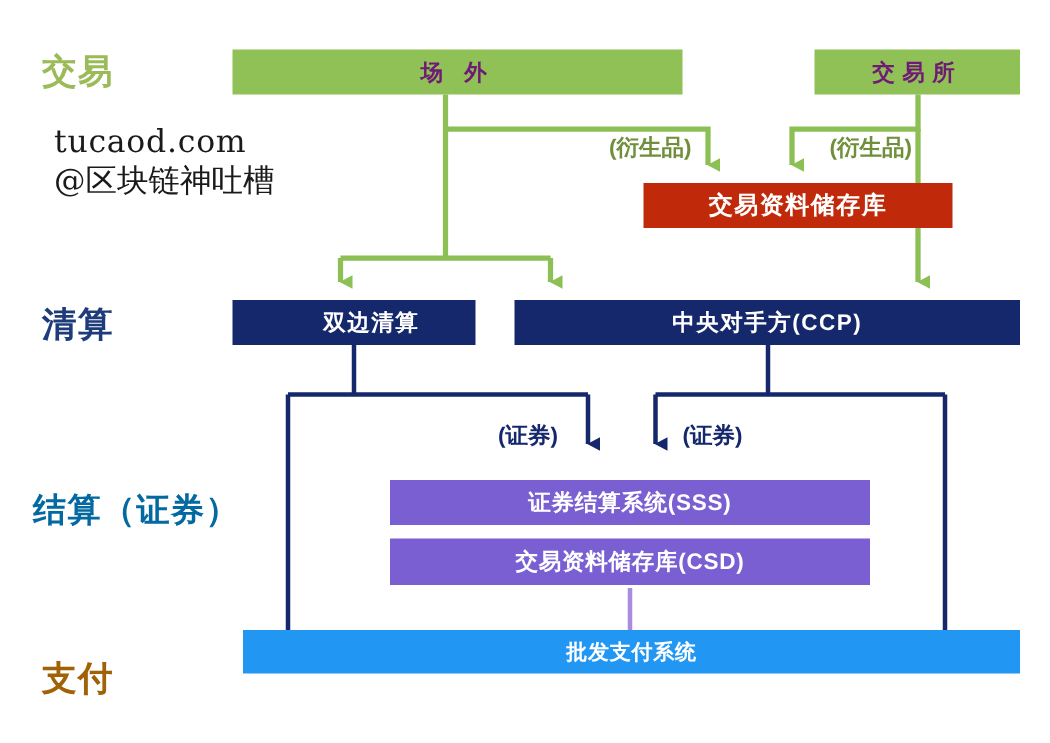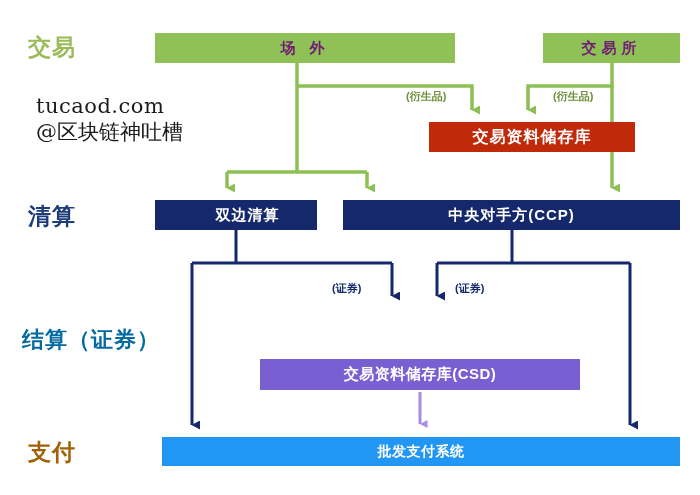--- a/index.html
+++ b/index.html
@@ -24,21 +24,21 @@
   .tier-settle  {left:22px; top:325px; font-size:22px; color:#0369a1;}
   .tier-pay     {left:28px; top:437px; font-size:23px; color:#a16207;}
 
   .watermark{
     position:absolute;left:36px;top:82px;
     color:#1a1a1a;
     font-family:"DejaVu Serif","Liberation Serif",serif;
     line-height:1.22;
     white-space:nowrap;
   }
-  .wm1{font-size:21px;letter-spacing:0.5px;margin-top:12px;}
+  .wm1{font-size:21px;letter-spacing:0.5px;}
   .wm2{font-size:21px;}
 
   .node{
     position:absolute;
     display:flex;align-items:center;justify-content:center;
     color:#ffffff;
     font-weight:bold;
     box-sizing:border-box;
     white-space:nowrap;
   }
@@ -49,25 +49,25 @@
   .node.blue{background:#2196f3;font-size:14px;letter-spacing:0.5px;}
 
   
   #node-otc      {left:155px;top:33px; width:300px;height:30px;}
   #node-exchange {left:543px;top:33px; width:137px;height:30px;}
   #node-tr       {left:397px;top:122px;width:206px;height:30px;margin-left:32px;}
   #node-bilateral{left:155px;top:200px;width:162px;height:30px;padding-left:23px;}
   #node-ccp      {left:343px;top:200px;width:337px;height:30px;}
   #node-sss      {left:260px;top:320px;width:320px;height:30px;}
   #node-csd      {left:260px;top:359px;width:320px;height:31px;}
-  #node-wps      {left:162px;top:437px;width:518px;height:29px;}
+  #node-wps      {left:162px;top:420px;width:518px;height:29px;}
 
   .edge-label{
     position:absolute;
-    font-size:11px;
+    font-size:15px;
     font-weight:bold;
     white-space:nowrap;
   }
   .edge-label.green-lbl{color:#6f8f3a;}
   .edge-label.navy-lbl{color:#15286b;}
   #lbl-deriv-1{left:406px;top:89px;}
   #lbl-deriv-2{left:553px;top:89px;}
   #lbl-sec-1{left:332px;top:281px;}
   #lbl-sec-2{left:455px;top:281px;}
 </style>
@@ -140,20 +140,21 @@
   <div class="node green" id="node-otc">场 外</div>
 
   <div class="node green" id="node-exchange">交易所</div>
 
   <div class="node red" id="node-tr">交易资料储存库</div>
 
   <div class="node navy" id="node-bilateral">双边清算</div>
 
   <div class="node navy" id="node-ccp">中央对手方(CCP)</div>
 
+  <div class="node purple" id="node-sss">证券结算系统(SSS)</div>
 
   <div class="node purple" id="node-csd">交易资料储存库(CSD)</div>
 
   <div class="node blue" id="node-wps">批发支付系统</div>
 
   <div class="edge-label green-lbl" id="lbl-deriv-1">(衍生品)</div>
   <div class="edge-label green-lbl" id="lbl-deriv-2">(衍生品)</div>
   <div class="edge-label navy-lbl" id="lbl-sec-1">(证券)</div>
   <div class="edge-label navy-lbl" id="lbl-sec-2">(证券)</div>
 

